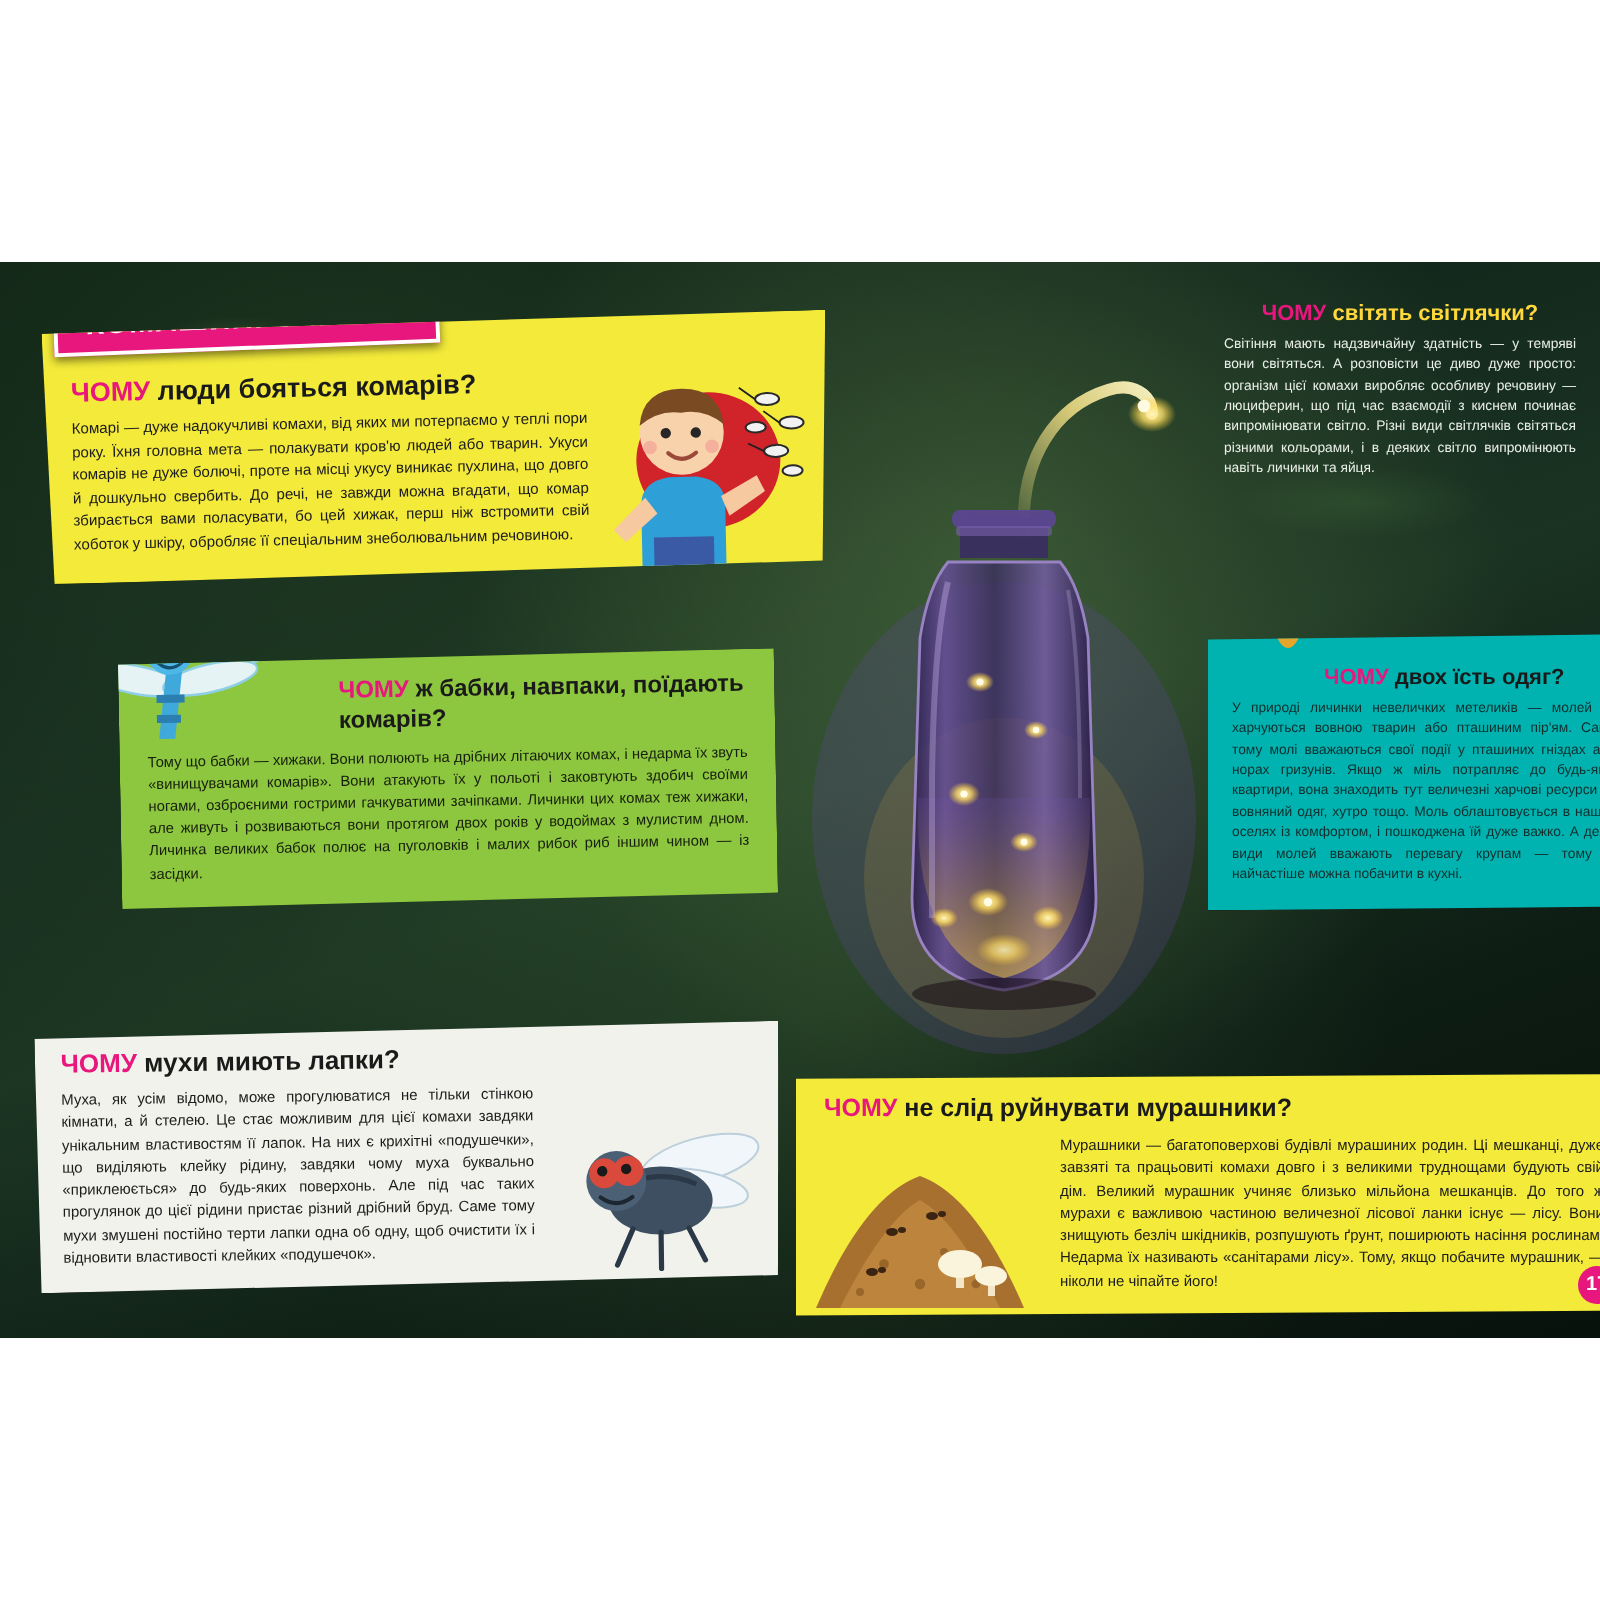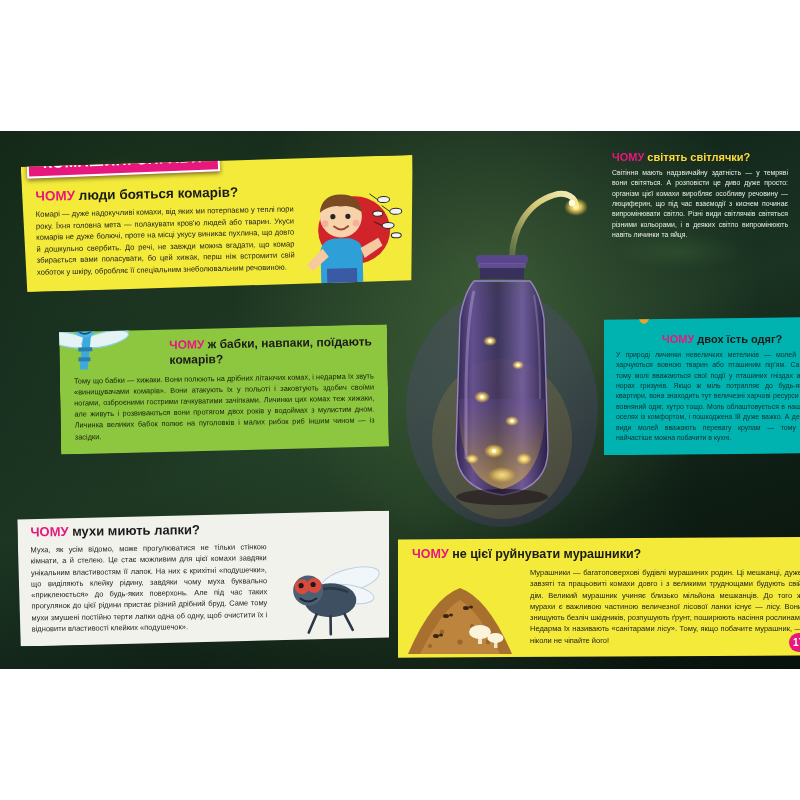--- a/index.html
+++ b/index.html
@@ -83,21 +83,21 @@
     clip-path:polygon(0% 3%,100% 0%,99.5% 97%,0.5% 100%);
   }
   #panel-flies .q-head{font-size:13px;color:#1a1a1a;margin:0 0 5px 0;}
   #panel-flies .body-text{font-size:7.5px;line-height:1.5;color:#1d1d1d;width:236px;}
   .fly{position:absolute;right:2px;bottom:2px;width:110px;height:86px;}
 
   
   #panel-firefly{
     left:612px;top:20px;width:176px;
   }
-  #panel-firefly .q-head{font-size:11px;color:#ffd93b;margin:0 0 5px 0;}
+  #panel-firefly .q-head{font-size:11px;color:#ffd93b;margin:0 0 5px 0;text-align:center;}
   #panel-firefly .q-head .q-word{color:#e8177d;}
   #panel-firefly .body-text{font-size:6.9px;line-height:1.5;color:#e9efe6;}
 
   
   #panel-moth{
     left:604px;top:186px;width:192px;
     background:#00b3b0;
     padding:16px 10px 12px 12px;
     box-shadow:0 2px 6px rgba(0,0,0,.5);
     clip-path:polygon(0% 2%,100% 0%,100% 98.5%,0% 100%);
@@ -330,21 +330,21 @@
     <g stroke="#b4471a" stroke-width="3" stroke-linecap="round">
       <line x1="16" y1="28" x2="4" y2="20"></line>
         <line x1="54" y1="28" x2="66" y2="20"></line>
       <line x1="18" y1="46" x2="6" y2="56"></line>
         <line x1="52" y1="46" x2="64" y2="56"></line>
     </g>
   </svg>
 
   <div class="layer" id="panel-ants">
     <div class="q-head">
-      <span class="q-word">ЧОМУ</span><span> не цієї руйнувати мурашники?</span>
+      <span class="q-word">ЧОМУ</span><span> не слід руйнувати мурашники?</span>
     </div>
     <div class="body-text">Мурашники — багатоповерхові будівлі мурашиних родин. Ці мешканці, дуже завзяті та працьовиті комахи довго і з великими труднощами будують свій дім. Великий мурашник учиняє близько мільйона мешканців. До того ж мурахи є важливою частиною величезної лісової ланки існує — лісу. Вони знищують безліч шкідників, розпушують ґрунт, поширюють насіння рослинам. Недарма їх називають «санітарами лісу». Тому, якщо побачите мурашник, — ніколи не чіпайте його!</div>
 
     <svg class="anthill" viewBox="0 0 118 90">
       <path d="M6,84 Q30,28 58,18 Q86,28 110,84 Z" fill="#a8702f"></path>
       <path d="M18,84 Q40,40 58,30 Q76,40 98,84 Z" fill="#c08740" opacity=".85"></path>
       <g fill="#8a5a22" opacity=".7">
         <circle cx="40" cy="62" r="2.4"></circle>
           <circle cx="70" cy="56" r="2"></circle>
           <circle cx="58" cy="72" r="2.6"></circle>

